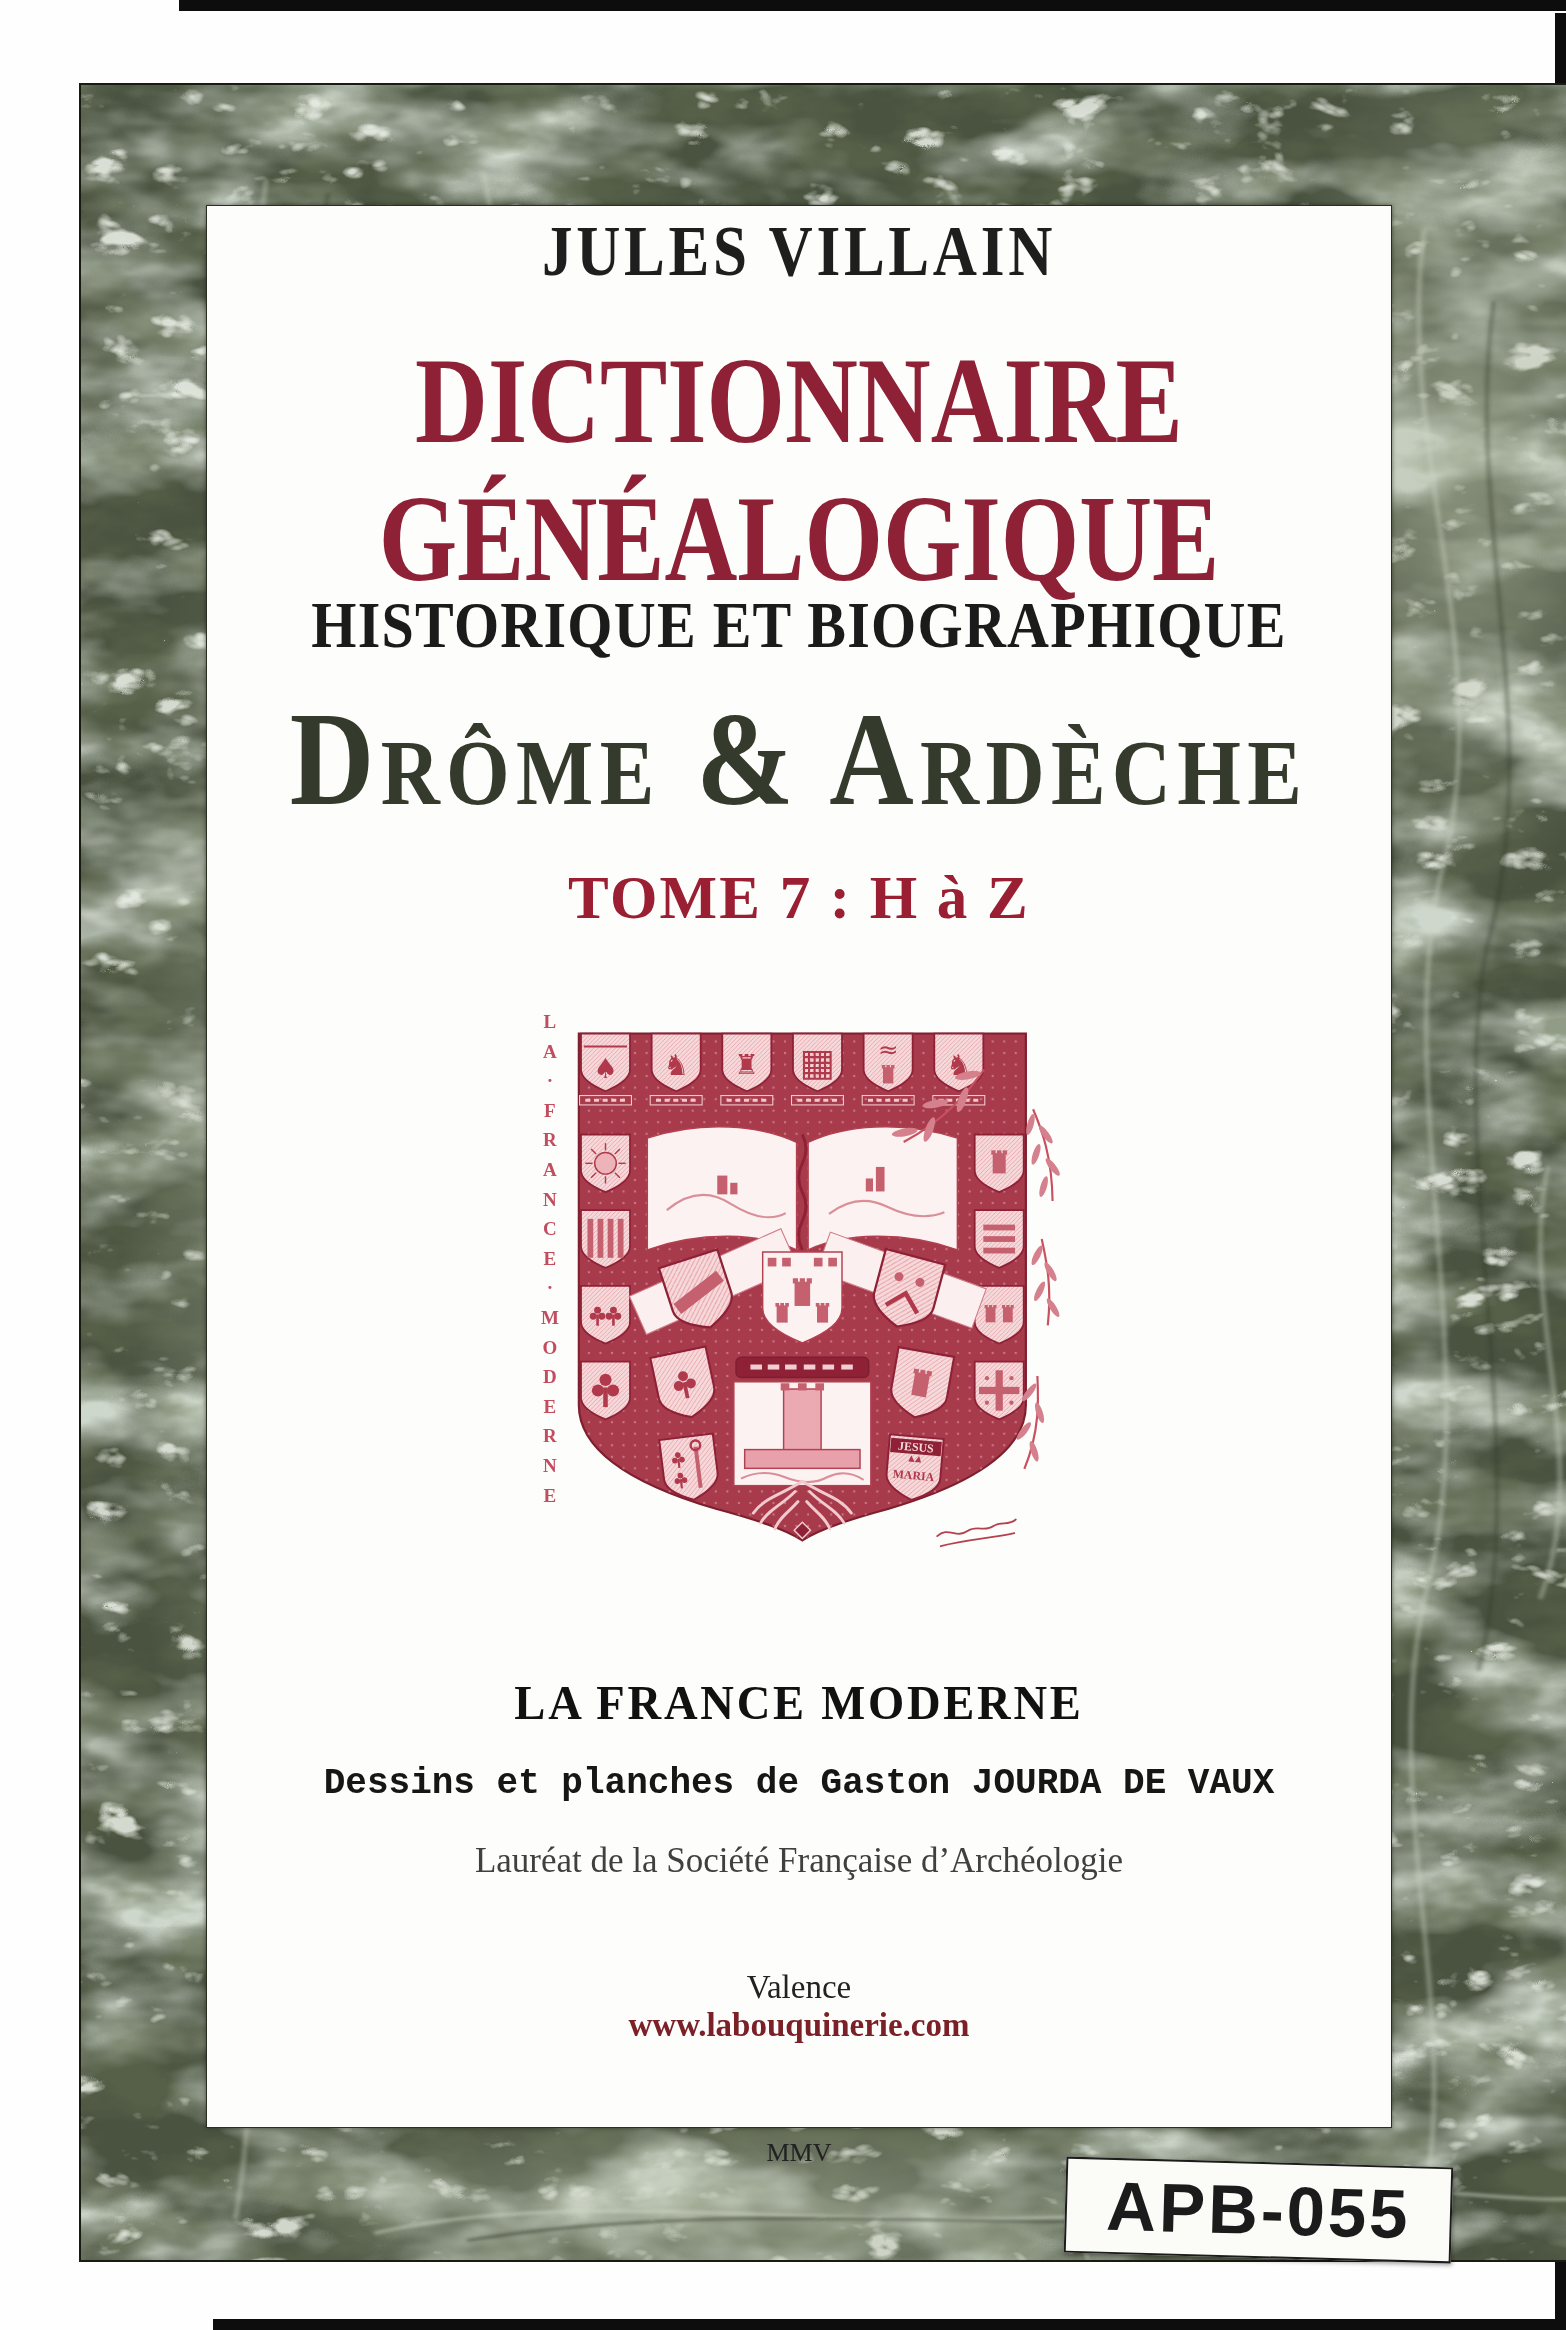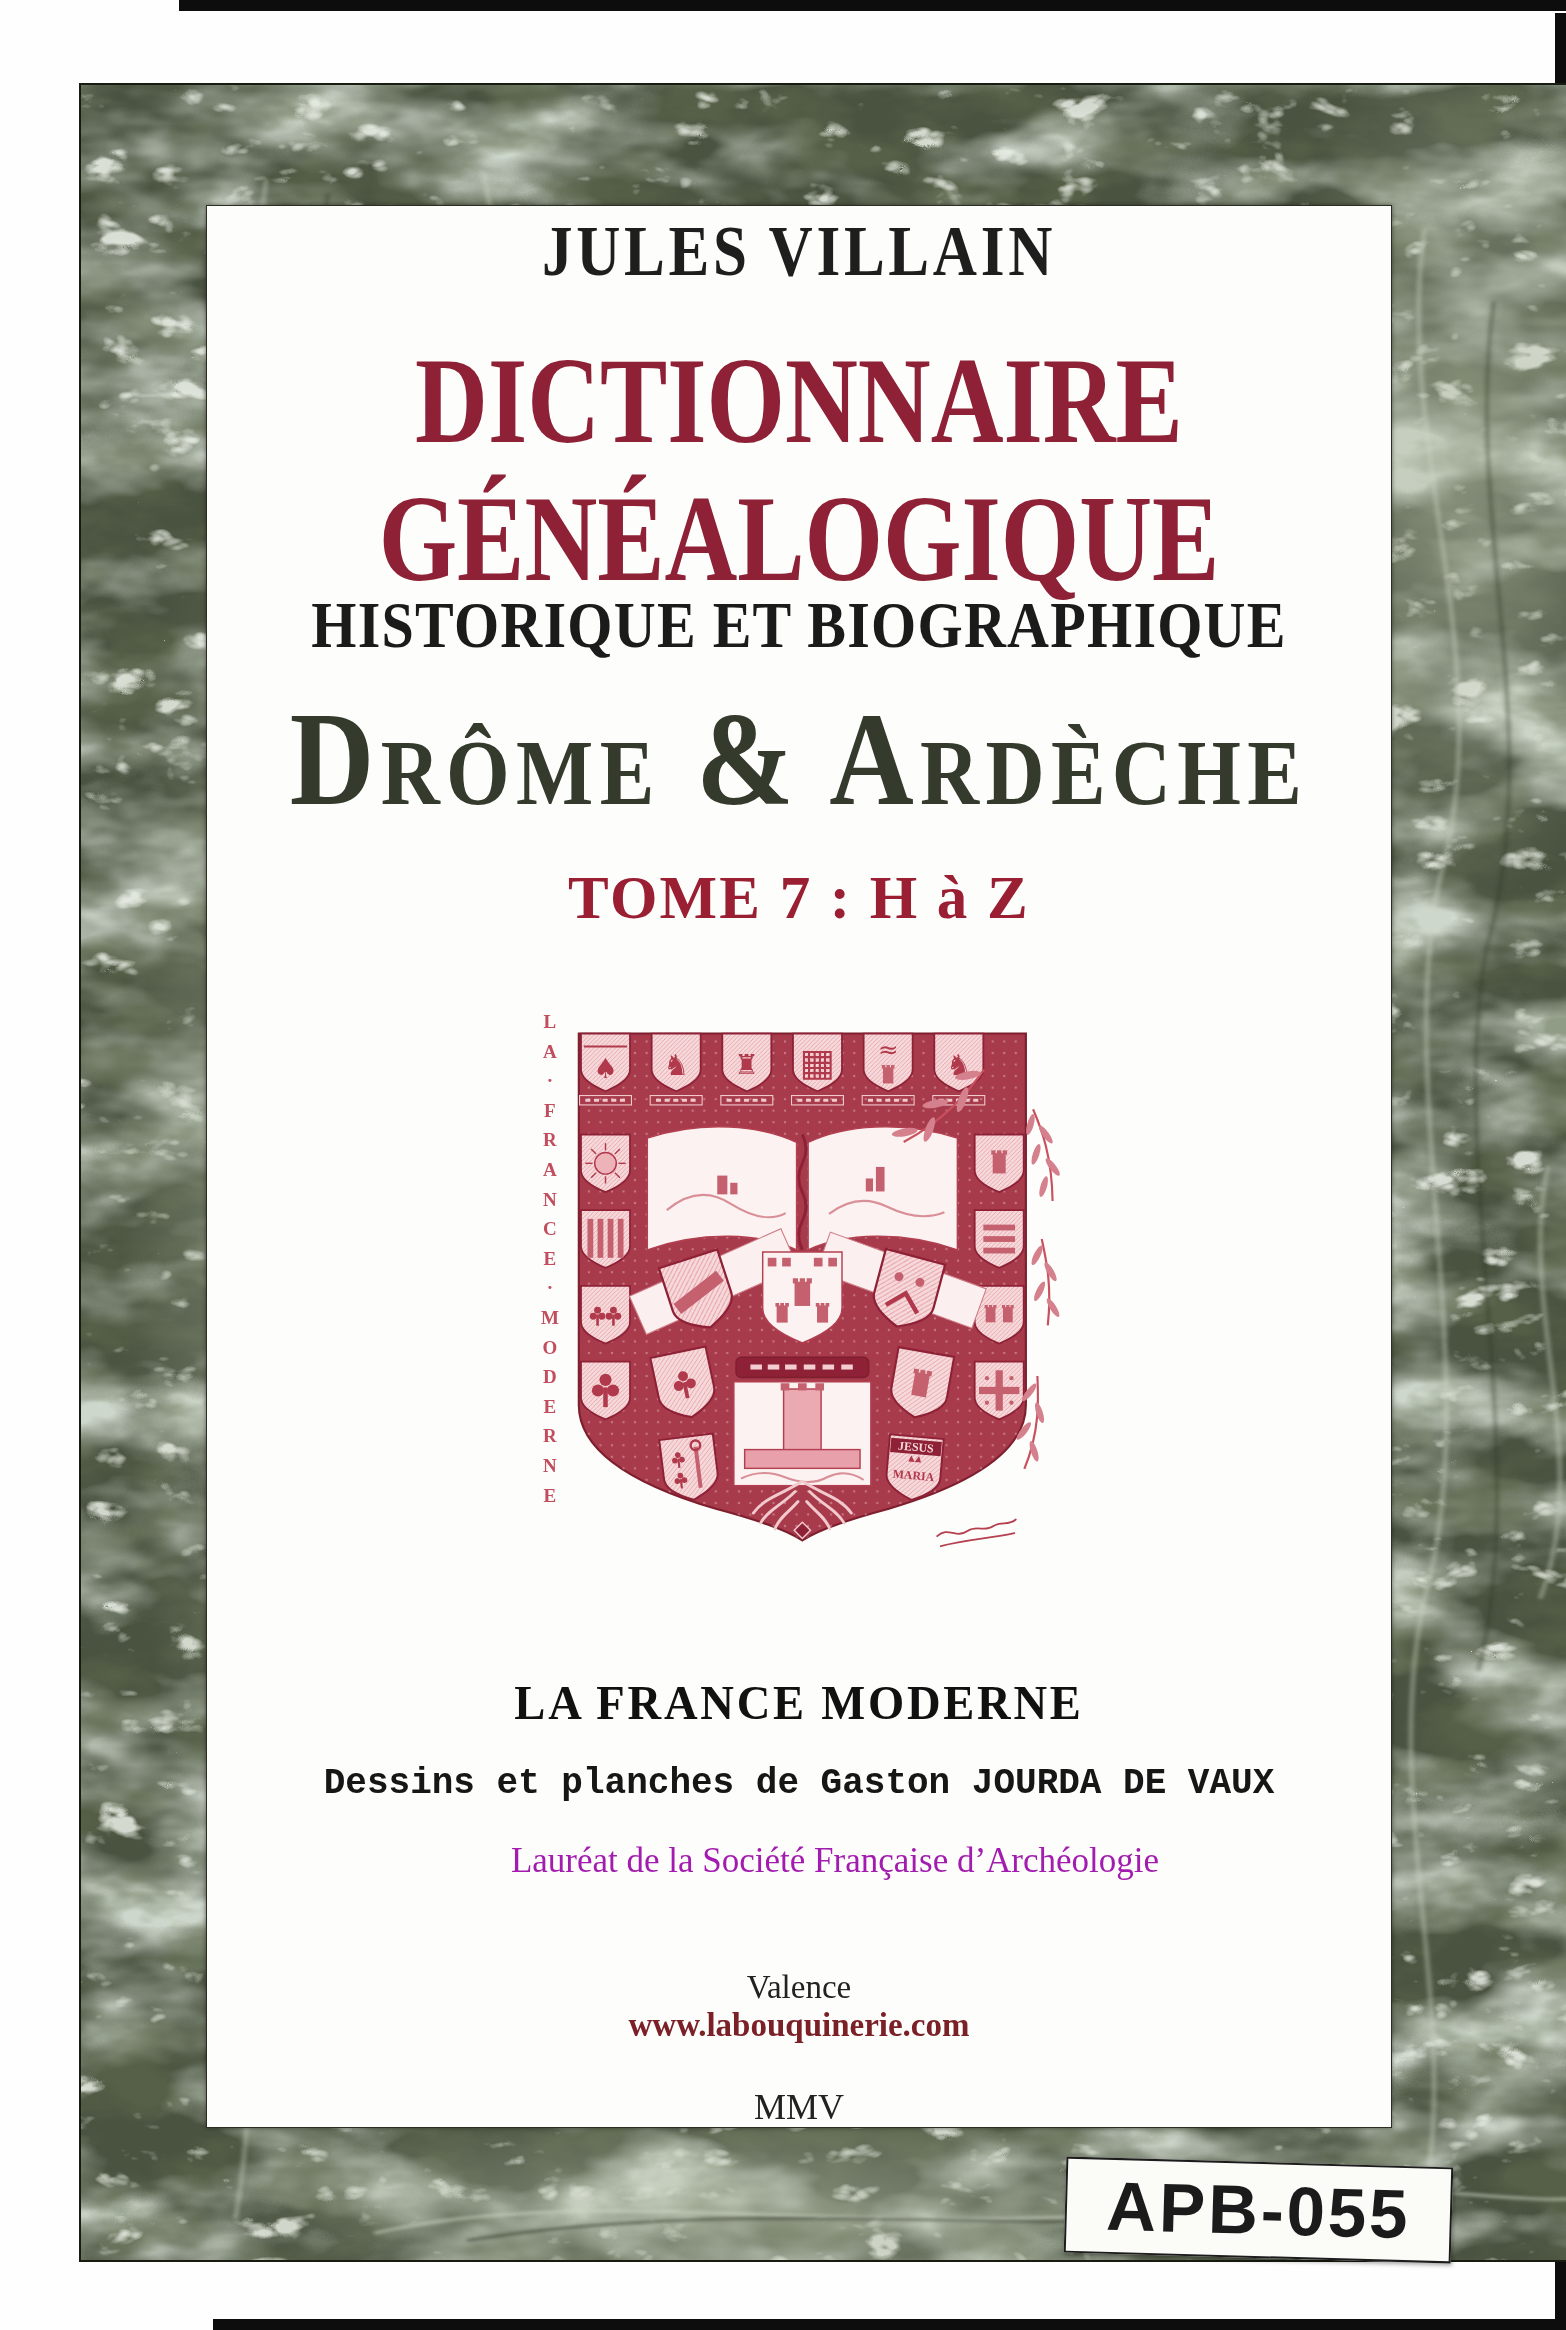--- a/index.html
+++ b/index.html
@@ -20,24 +20,24 @@
   .title1{top:124px;font-size:123px;font-weight:700;color:#8e2136;transform:scaleX(.82);}
   .title2{top:262px;font-size:123px;font-weight:700;color:#8e2136;transform:scaleX(.82);}
   .subtitle{top:381px;font-size:66px;font-weight:700;letter-spacing:1.4px;color:#1b1b1b;
             transform:scaleX(.88);}
   .region{top:476px;font-size:133px;font-weight:700;letter-spacing:7.2px;color:#343a2c;
           font-variant-caps:small-caps;transform:scaleX(.88);}
   .tome{top:657px;font-size:61px;font-weight:700;letter-spacing:2.2px;color:#9b1f33;}
   .series{top:1468px;font-size:49px;font-weight:700;letter-spacing:2.9px;color:#111111;
           transform:scaleX(.95);}
   .credit{top:1557px;font-size:36px;font-weight:700;color:#161616;font-family:Liberation Mono, monospace;}
-  .laureate{top:1635px;font-size:35px;font-weight:400;color:#a21caf;padding-left:36px;}
+  .laureate{top:1635px;font-size:35px;font-weight:400;color:#404040;}
   .city{top:1763px;font-size:33px;color:#222222;}
   .website{top:1801px;font-size:33px;font-weight:700;color:#7b2027;}
-  .year{top:1880px;font-size:36px;color:#222222;text-align:center;}
+  .year{top:1932px;font-size:26px;color:#222222;text-align:center;}
   .crest-wrap{position:absolute;left:330px;top:795px;width:548px;height:559px;}
   .crest-svg{position:absolute;left:0;top:0;}
   .crest-side{position:absolute;left:1.4px;top:10px;height:541px;
               writing-mode:vertical-rl;text-orientation:upright;
               font-family:"Liberation Serif",serif;font-weight:700;font-size:19px;
               letter-spacing:8.6px;color:#c24d5e;}
   .sticker{position:absolute;left:1065px;top:2162px;width:383px;height:92px;
            background:#fbfbf8;border:2.9px solid #1c1c1c;transform:rotate(1.6deg);
            display:flex;align-items:center;justify-content:center;
            font-family:"Liberation Sans",sans-serif;font-weight:700;font-size:69px;

